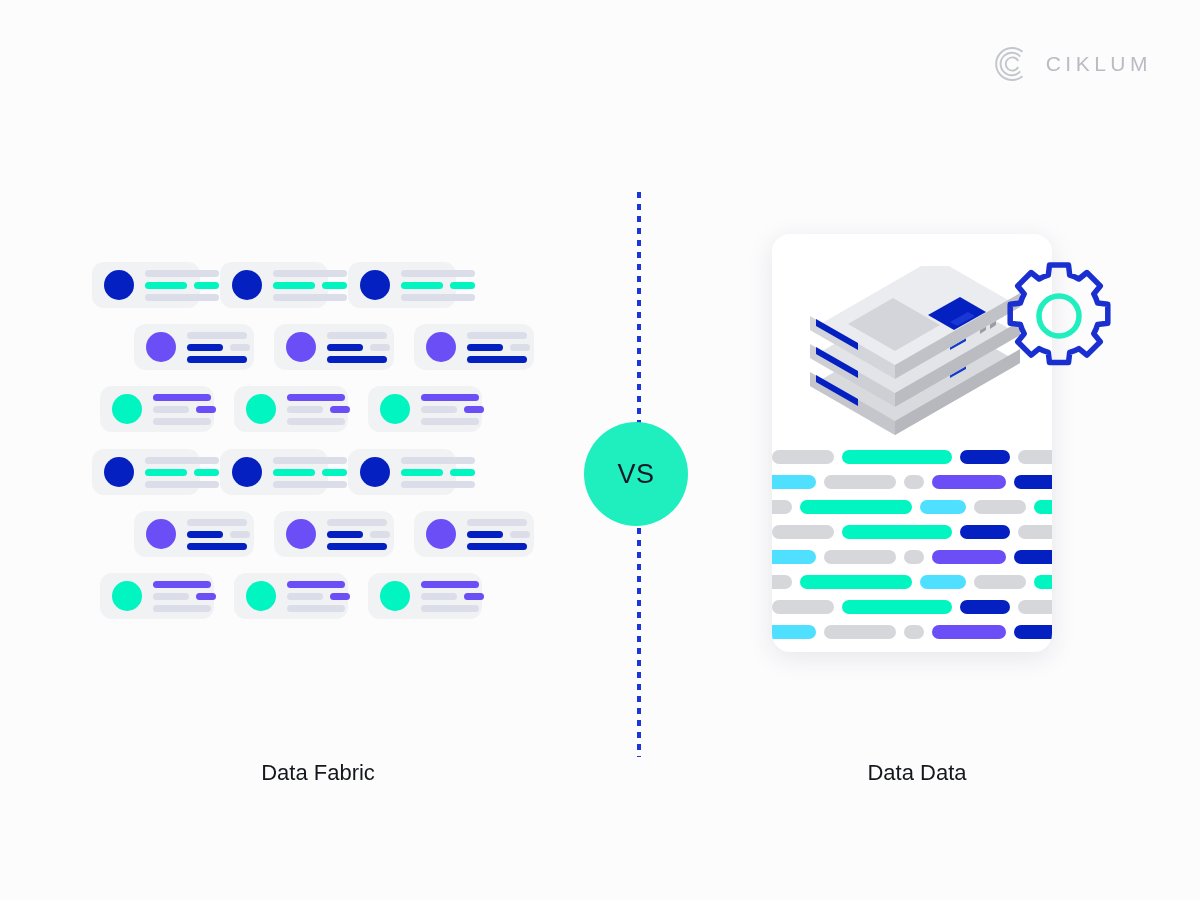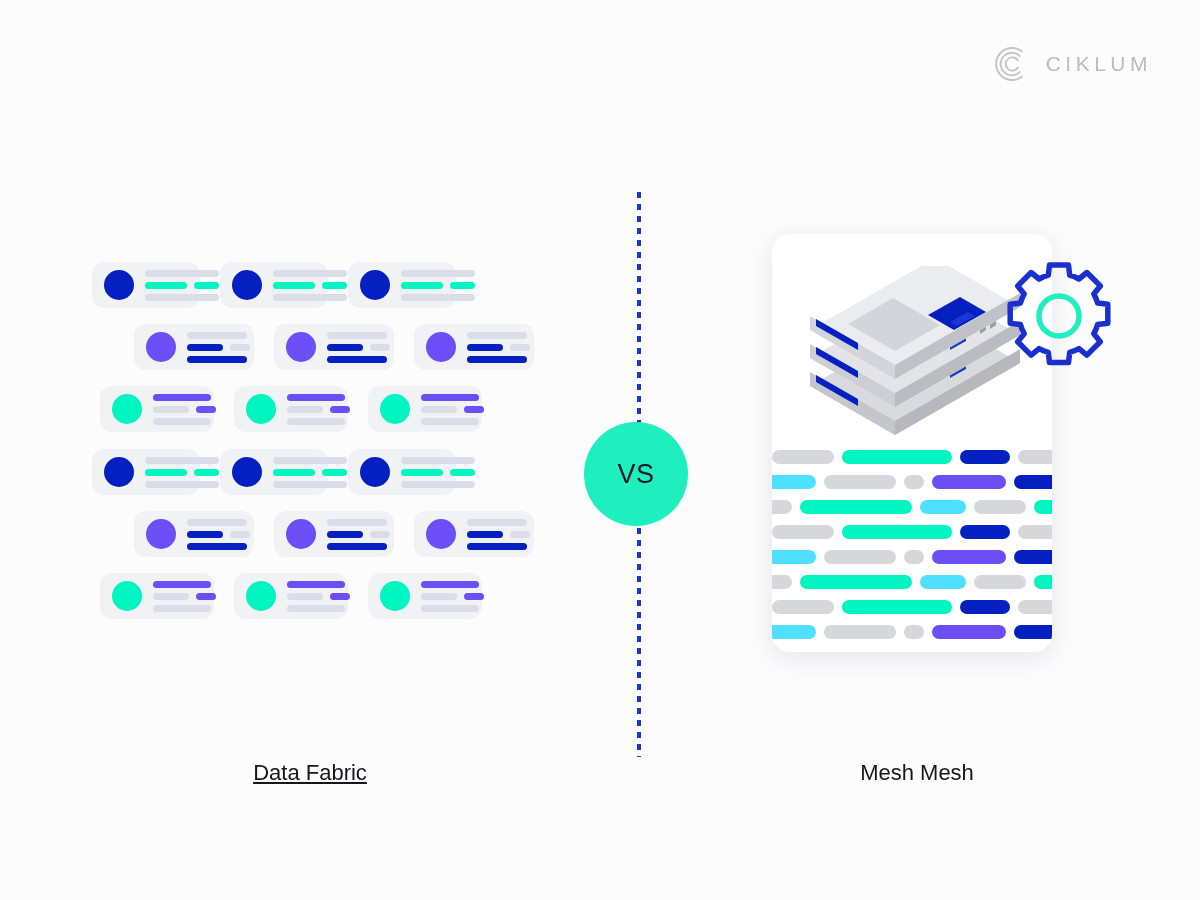--- a/index.html
+++ b/index.html
@@ -146,21 +146,21 @@
 
   
   .caption {
     position: absolute;
     top: 760px;
     font-size: 22px;
     color: #15171c;
     font-weight: 400;
     text-align: center;
   }
-  .caption-left  { left: 8px;   width: 604px; text-decoration: underline; }
+  .caption-left  { left: 16px;   width: 604px; }
   .caption-right { left: 672px; width: 490px; }
 </style>
 </head>
 <body>
 
 <div class="brand">
   <span class="brand-mark">
     <svg viewBox="0 0 40 40" width="40" height="40">
       <path d="M30.5 7.8A16 16 0 1 0 30.5 32.2" fill="none" stroke="#c3c6cb" stroke-width="1.9"></path>
       <path d="M28.2 12.6A11.2 11.2 0 1 0 28.2 27.4" fill="none" stroke="#c3c6cb" stroke-width="1.9"></path>
@@ -552,13 +552,13 @@
 </div>
 
 <span class="gear-art">
   <svg viewBox="0 0 112 112" width="112" height="112">
     <path d="M46.5 5 h19 l1.2 10.2 a41 41 0 0 1 9.2 3.8 l8.0-6.5 13.4 13.4 -6.5 8.0 a41 41 0 0 1 3.8 9.2 l10.2 1.2 v19 l-10.2 1.2 a41 41 0 0 1 -3.8 9.2 l6.5 8.0 -13.4 13.4 -8.0-6.5 a41 41 0 0 1 -9.2 3.8 l-1.2 10.2 h-19 l-1.2-10.2 a41 41 0 0 1 -9.2-3.8 l-8.0 6.5 -13.4-13.4 6.5-8.0 a41 41 0 0 1 -3.8-9.2 l-10.2-1.2 v-19 l10.2-1.2 a41 41 0 0 1 3.8-9.2 l-6.5-8.0 13.4-13.4 8.0 6.5 a41 41 0 0 1 9.2-3.8 z" fill="none" stroke="#1a2fcf" stroke-width="5.5" stroke-linejoin="round"></path>
     <circle cx="56" cy="56" r="20" fill="none" stroke="#1fefbe" stroke-width="5.5"></circle>
   </svg>
 </span>
 
 <div class="caption caption-left">Data Fabric</div>
-<div class="caption caption-right">Mesh Mesh</div>
+<div class="caption caption-right">Data Data</div>
 
 </body></html>

